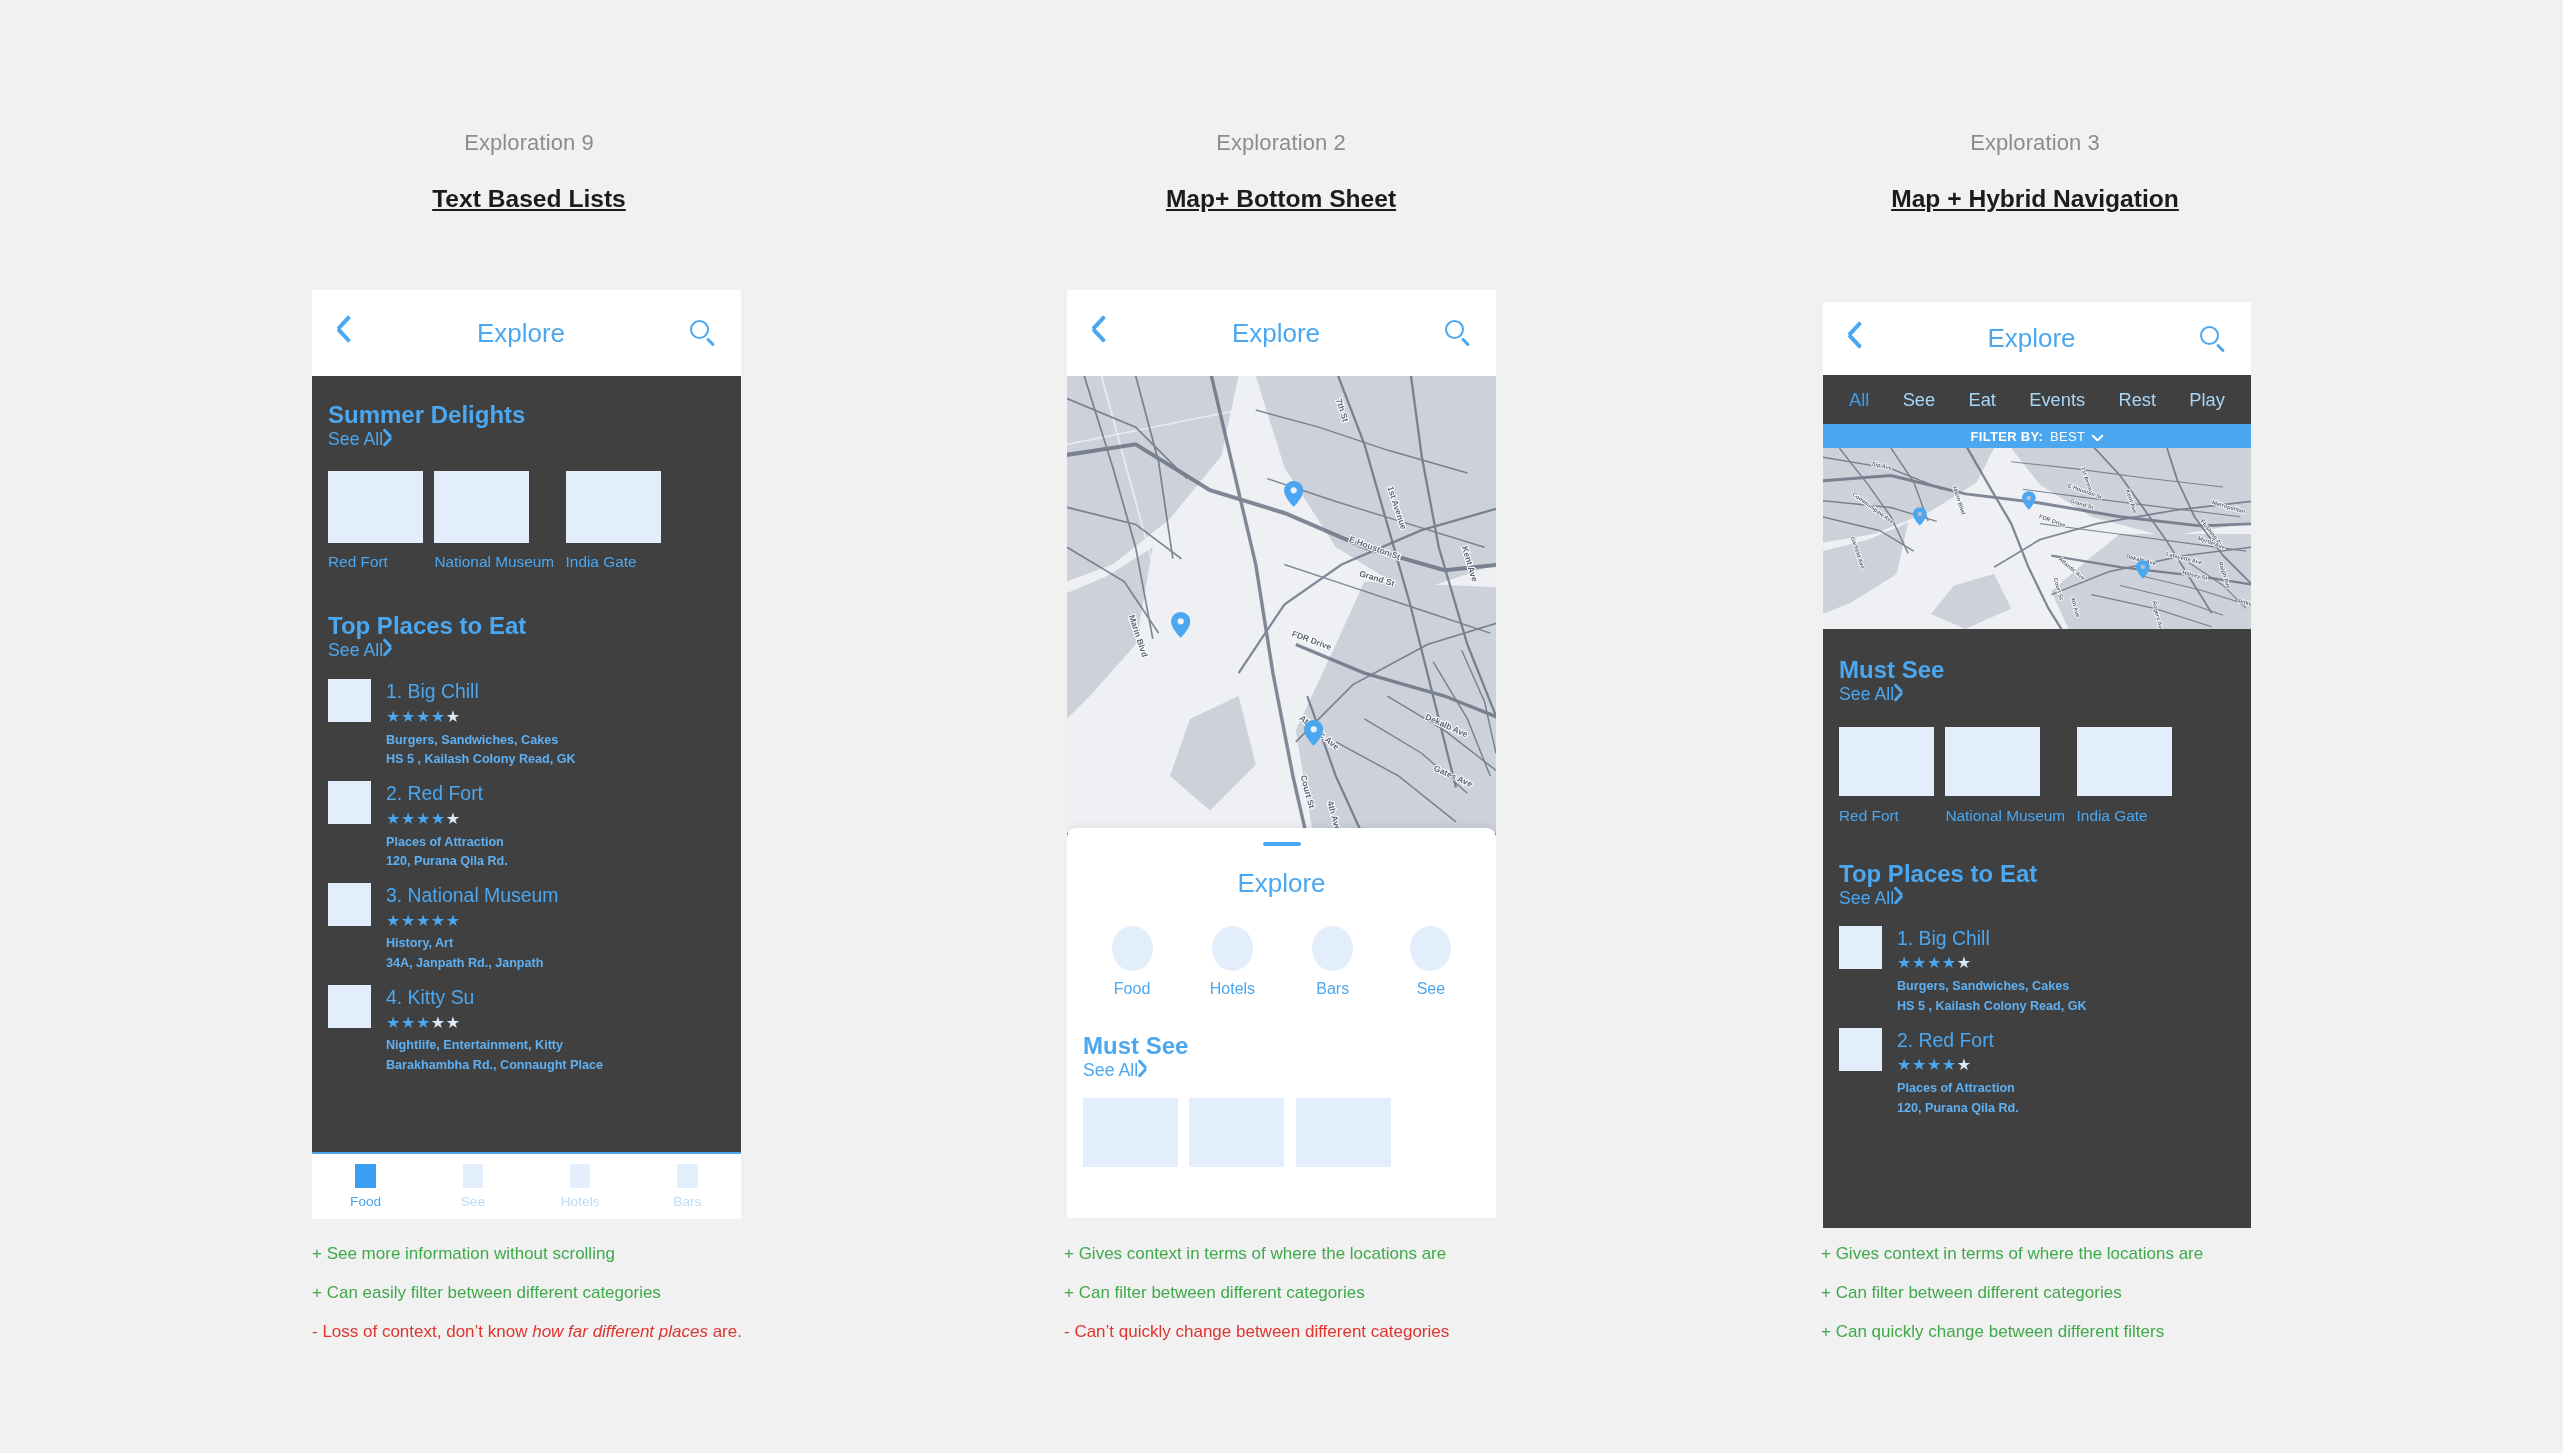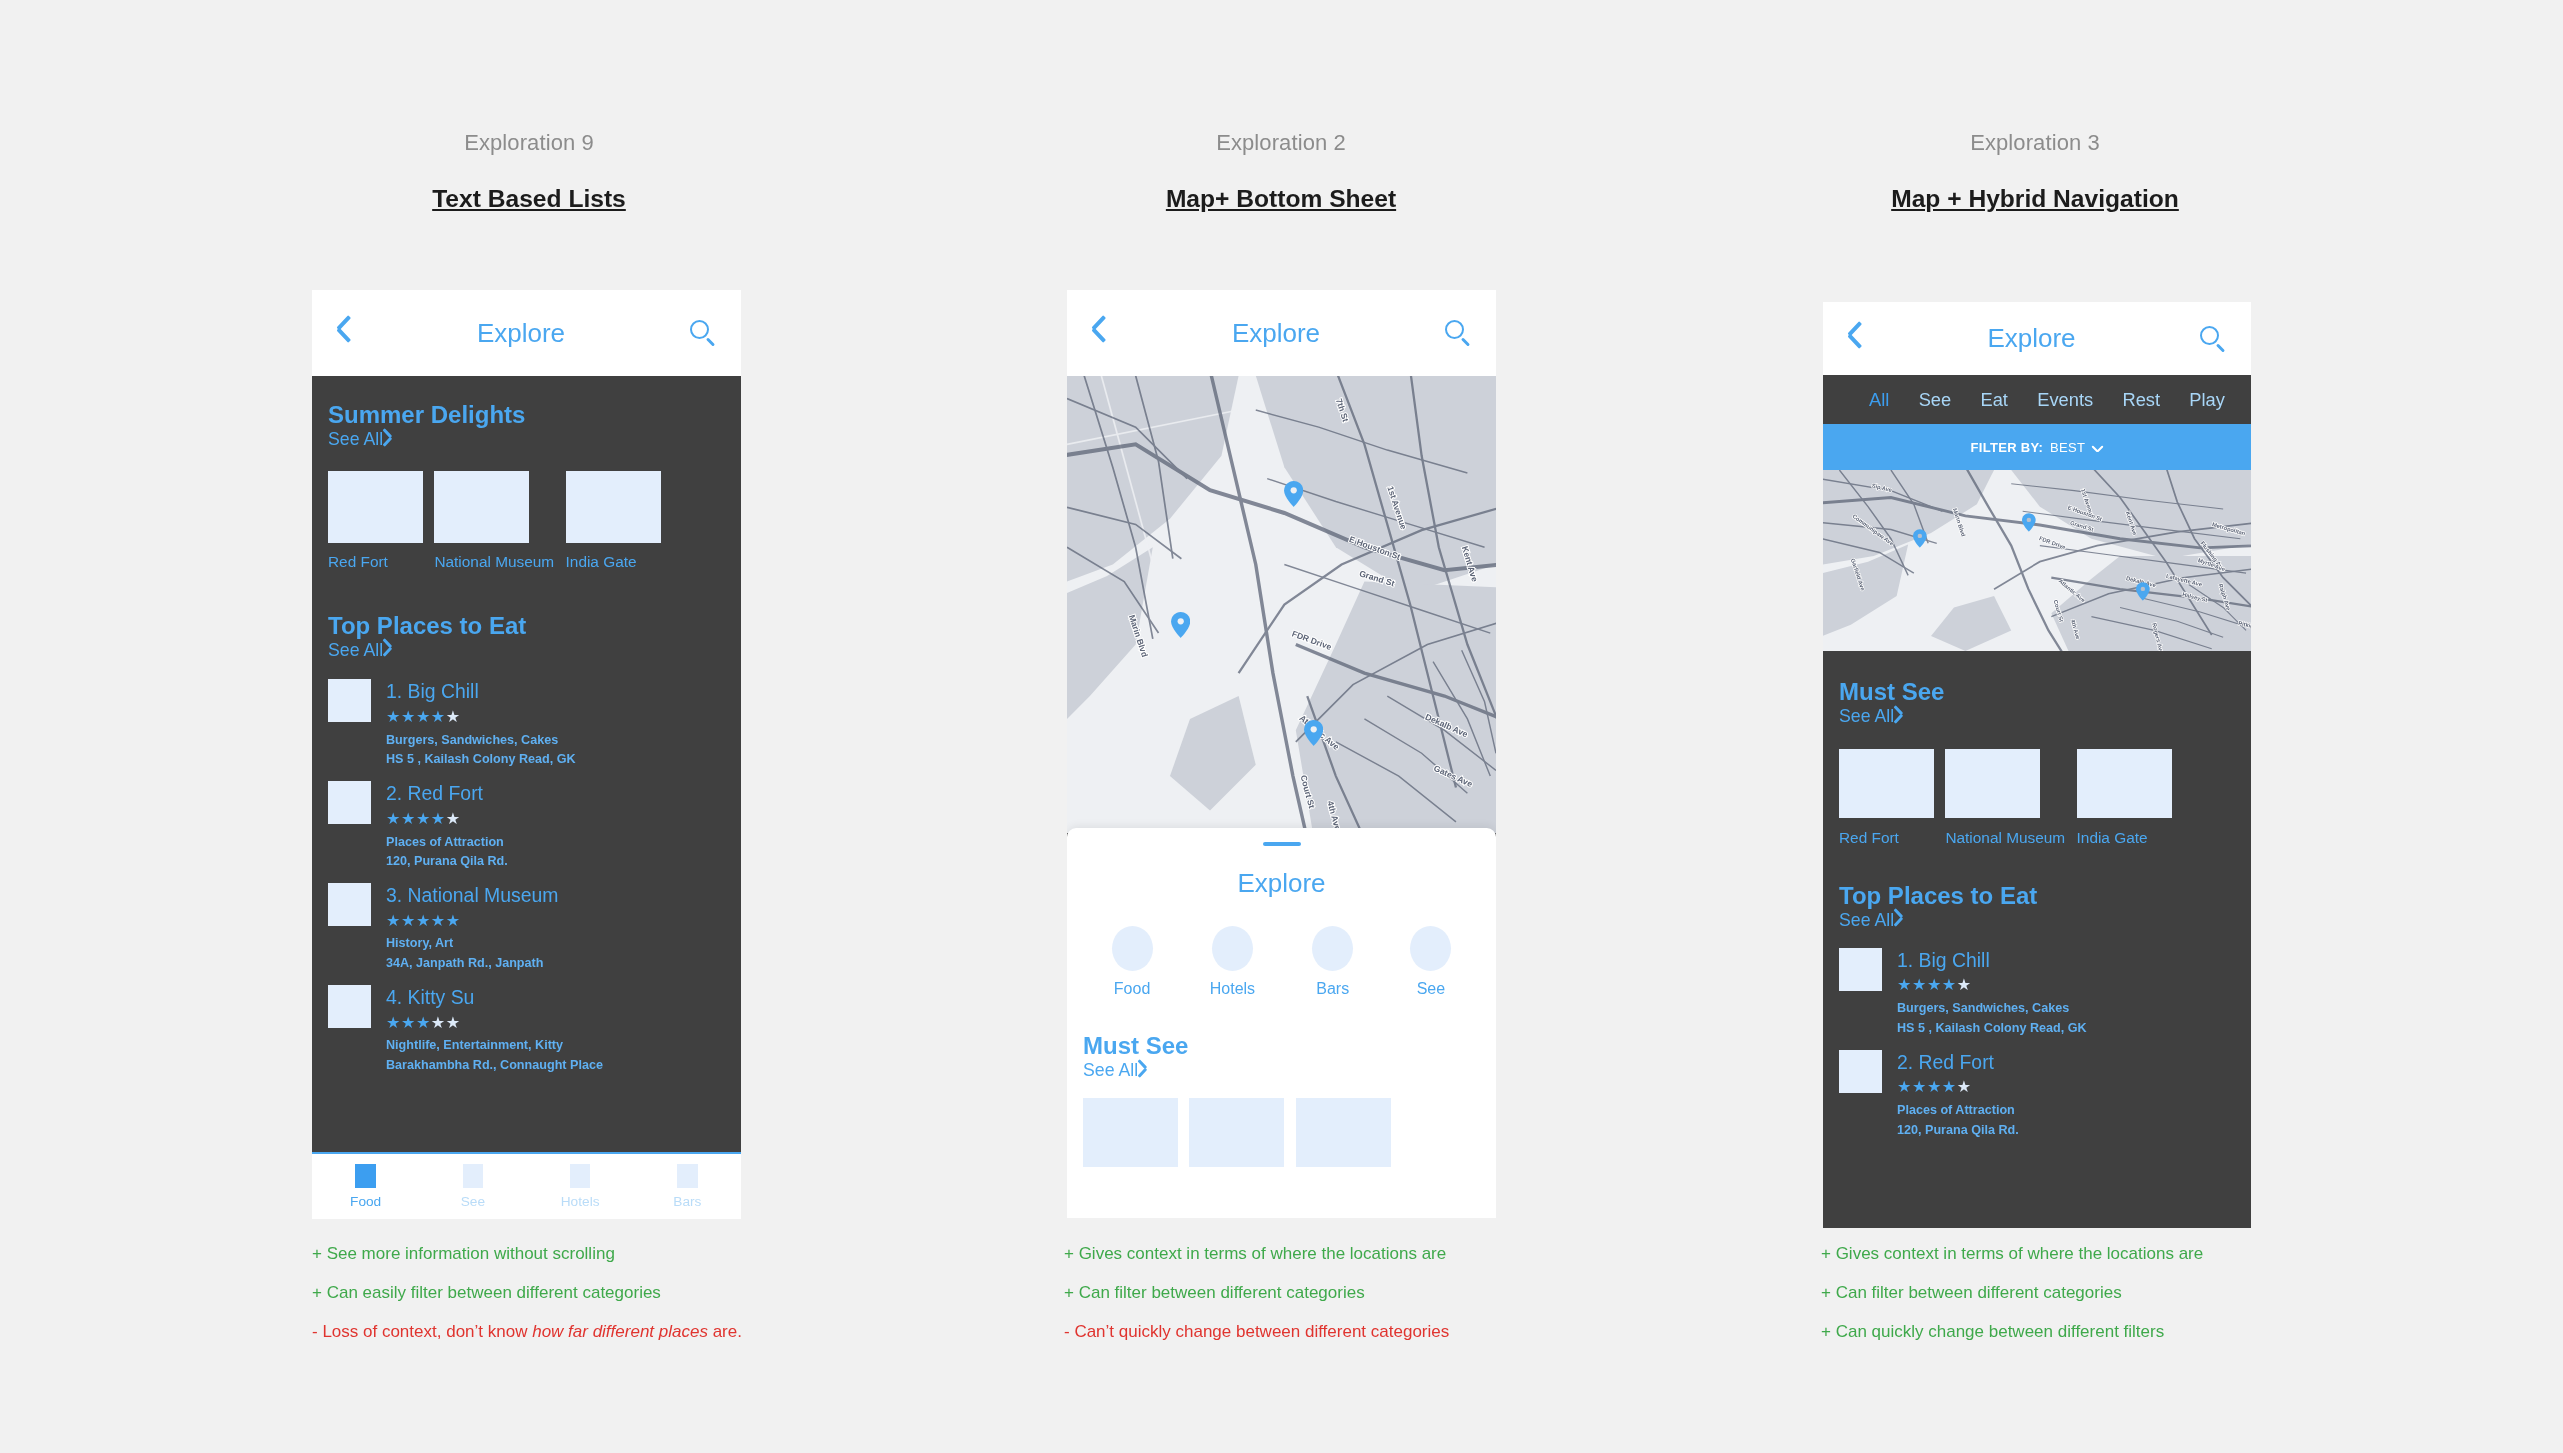--- a/index.html
+++ b/index.html
@@ -111,25 +111,25 @@
     border-radius: 9.1px 9.1px 0 0; box-shadow: 0 -1.7px 8px rgba(0,0,0,.07);
   }
   .grabber { width: 38px; height: 4px; background: #4aa7f0; border-radius: 2.3px; margin: 13.7px auto 0; }
   .sheet-title { text-align: center; font-size: 26px; color: #4aa7f0; margin-top: 22px; }
   .circles { display: flex; justify-content: space-around; margin-top: 27.4px; padding: 0 16px; }
   .circ-item { text-align: center; }
   .circ { width: 41px; height: 45px; border-radius: 50%; background: #e3eefc; margin: 0 auto 9.1px; }
   .circ-lab { font-size: 16px; color: #4aa7f0; }
 
   
-  .cat-tabs { display: flex; justify-content: space-between; padding: 0 26px; height: 49px; align-items: center; margin-left: 20px; }
+  .cat-tabs { display: flex; justify-content: space-between; padding: 0 26px; height: 49px; align-items: center; }
   .cat-tab { font-size: 18.3px; color: #a8d6f7; }
   .cat-tab.active { color: #3c9ef0; }
   .filter-bar {
-    height: 46px; background: #4aa7f0; display: flex; align-items: center;
+    height: 24px; background: #4aa7f0; display: flex; align-items: center;
     justify-content: center; gap: 6.9px;
   }
   .filter-bar .fb { font-size: 13px; color: #fff; letter-spacing: 0.3px; }
   .filter-bar .fb b { font-weight: 700; }
   .caret-dn { width: 11.4px; height: 6.9px; position: relative; }
   .caret-dn::before, .caret-dn::after {
     content: ''; position: absolute; top: 1.1px; width: 8px; height: 2.3px;
     background: #fff; border-radius: 1.1px;
   }
   .caret-dn::before { left: 0;  transform: rotate(45deg);  transform-origin: left center; }

